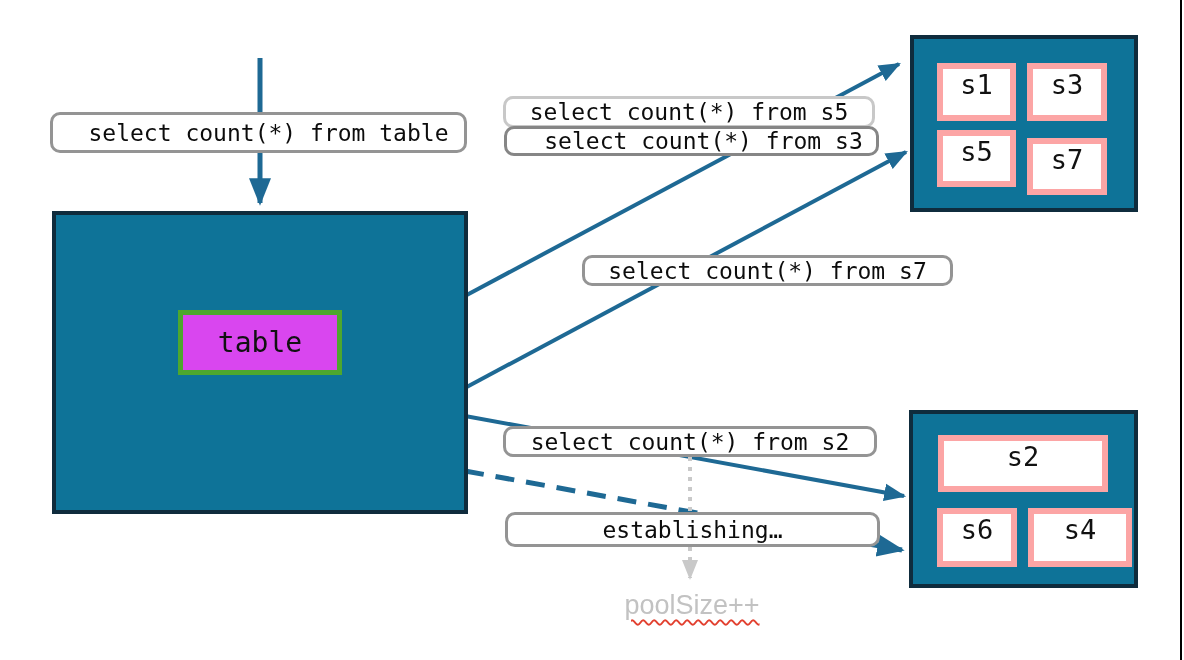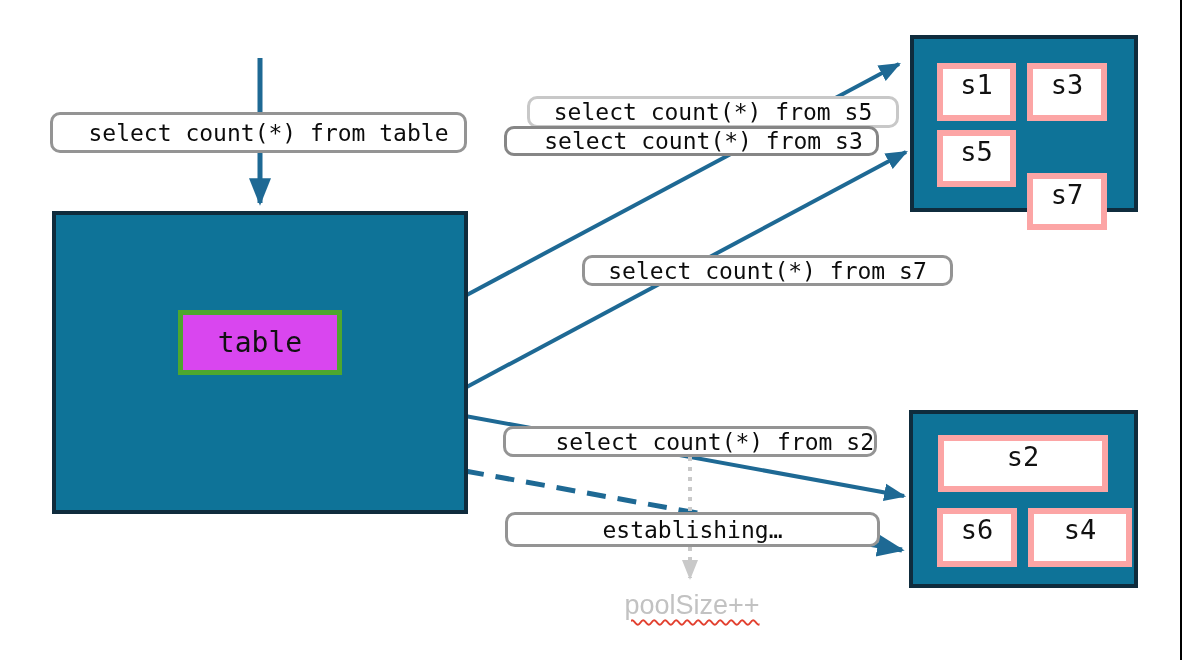--- a/index.html
+++ b/index.html
@@ -59,52 +59,52 @@
   <div class="bigbox" style="left:910px;top:35px;width:228px;height:177px;"></div>
   <div class="cell" style="left:937px;top:63px;width:79px;height:58px;">
     <span>s1</span>
   </div>
   <div class="cell" style="left:1027px;top:63px;width:80px;height:58px;">
     <span>s3</span>
   </div>
   <div class="cell" style="left:937px;top:130px;width:79px;height:57px;">
     <span>s5</span>
   </div>
-  <div class="cell" style="left:1027px;top:138px;width:80px;height:57px;margin-top:35px;">
+  <div class="cell" style="left:1027px;top:138px;width:80px;height:57px;">
     <span>s7</span>
   </div>
 
   <div class="bigbox" style="left:909px;top:410px;width:229px;height:178px;"></div>
   <div class="cell" style="left:938px;top:435px;width:170px;height:57px;">
     <span>s2</span>
   </div>
   <div class="cell" style="left:937px;top:508px;width:80px;height:59px;">
     <span>s6</span>
   </div>
   <div class="cell" style="left:1028px;top:508px;width:104px;height:59px;">
     <span>s4</span>
   </div>
 
   <div class="qlabel" style="left:50px;top:112px;width:417px;height:41px;padding-left:20px;">
     <span>select count(*) from table</span>
   </div>
 
-  <div class="qlabel light" style="left:503px;top:96px;width:372px;height:32px;margin-left:24px;">
+  <div class="qlabel light" style="left:503px;top:96px;width:372px;height:32px;">
     <span>select count(*) from s5</span>
   </div>
 
   <div class="qlabel dark" style="left:504px;top:126px;width:375px;height:30px;">
     <span>select count(*) from s3</span>
   </div>
 
   <div class="qlabel" style="left:582px;top:255px;width:371px;height:31px;">
     <span>select count(*) from s7</span>
   </div>
 
-  <div class="qlabel" style="left:503px;top:426px;width:374px;height:31px;justify-content:flex-end;">
+  <div class="qlabel" style="left:503px;top:426px;width:374px;height:31px;">
     <span>select count(*) from s2</span>
   </div>
 
   <div class="qlabel" style="left:505px;top:512px;width:375px;height:35px;">
     <span>establishing…</span>
   </div>
 
   <div id="pool-size">
     <span>poolSize++</span>
   </div>

